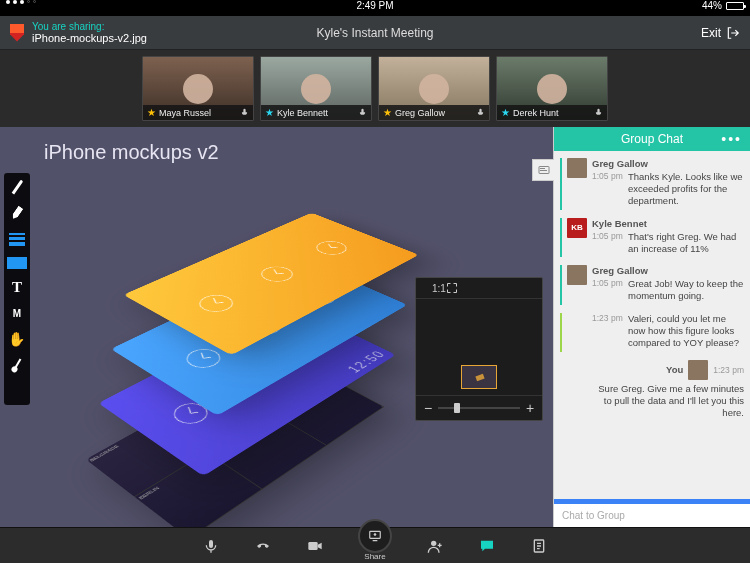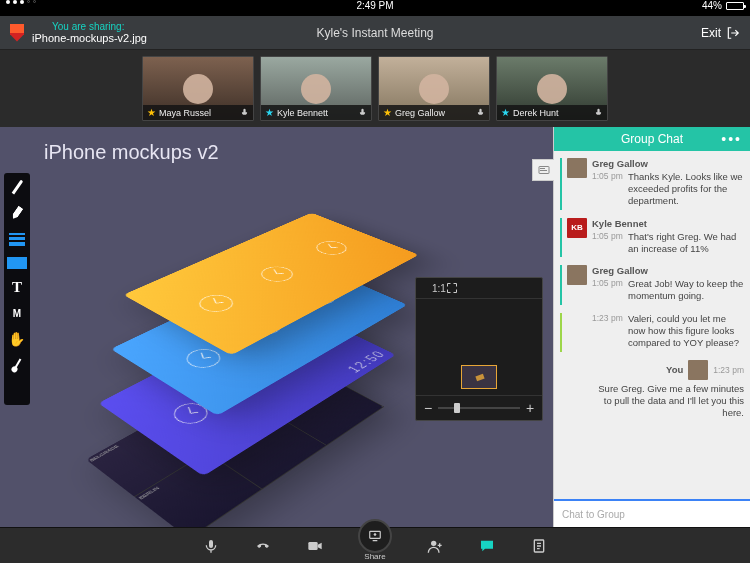--- a/index.html
+++ b/index.html
@@ -12,21 +12,21 @@
   .status-bar .dot { width: 4px; height: 4px; border-radius: 50%; background: #fff; }
   .status-bar .dot.off { background: none; border: 1px solid #555; width: 3px; height: 3px; }
   .status-bar .bat { width: 18px; height: 8px; border: 1px solid #fff; border-radius: 1px; position: relative; }
   .status-bar .bat::after { content:''; position: absolute; right:-3px; top:2px; width:2px; height:3px; background:#fff; border-radius:0 1px 1px 0;}
   .status-bar .bat .fill { background: #fff; height: 100%; width: 44%; }
 
   
   .top-bar { height: 34px; background: #393c3f; display: flex; align-items: center; padding: 0 10px; position: relative; border-bottom: 1px solid #222;}
   .logo { width: 14px; height: 18px; background: linear-gradient(#ff5a2c 50%, #d32222 50%); clip-path: polygon(0 0,100% 0,100% 60%,50% 100%,0 60%); margin-right: 8px;}
   .share-info { line-height: 1.1; }
-  .share-line1 { color: #17d3c2; font-size: 10px; margin-left: 20px; }
+  .share-line1 { color: #17d3c2; font-size: 10px; }
   .share-line2 { color: #fff; font-size: 11px; }
   .meeting-center { position: absolute; left: 50%; transform: translateX(-50%); display: flex; align-items: center; gap: 8px; }
   .meeting-title { color: #ddd; font-size: 12px; }
   .meeting-id { border: 1px solid #888; padding: 3px 10px; border-radius: 2px; color: #fff; font-size: 12px; }
   .exit { position: absolute; right: 10px; color: #fff; display: flex; align-items: center; gap: 5px; font-size: 12px; }
   .exit svg { width: 14px; height: 14px; }
 
   
   .participants { height: 77px; display: flex; gap: 6px; justify-content: center; padding: 6px 0; background: #2b2b2b; }
   .p-tile { width: 112px; height: 65px; background: #555; border: 1px solid #444; position: relative; border-radius: 1px; overflow: hidden;}
@@ -98,21 +98,21 @@
   .msg .name { font-weight: bold; color: #555; font-size: 9.5px; margin-bottom: 2px;}
   .msg .row { display: flex; gap: 4px; margin-bottom: 3px; align-items:flex-start;}
   .msg .time { color: #999; font-size: 8.5px; flex-shrink: 0; width: 32px;}
   .msg .text { color: #444; font-size: 9.5px; line-height: 1.25; word-wrap: break-word;}
   .msg.you { justify-content: flex-end; }
   .msg.you .content { text-align: right; max-width: 150px;}
   .msg.you .name { text-align: right;}
   .msg.you .row { justify-content: flex-end;}
   .msg.you .av { order: 2;}
   .msg.you .time { order: 3; width:auto;}
-  .chat-input { height: 28px; border-top: 2px solid #3b82f6; background:#fff;}
+  .chat-input { height: 28px; border-top: 5px solid #3b82f6; background:#fff;}
   .chat-input input { width: 100%; height: 100%; border: none; padding: 0 8px; font-size: 10px; outline: none; background: transparent; color: #333;}
   .chat-input input::placeholder { color: #aaa; }
 
   
   .bottom-tb { position: absolute; bottom: 0; left: 0; right: 0; height: 36px; background: #2c2c2c; display: flex; align-items: center; justify-content: center; gap: 34px; border-top: 1px solid #111;}
   .bbtn { color: #ccc; display: flex; flex-direction: column; align-items: center; gap: 1px; cursor: pointer; font-size: 8px;}
   .bbtn svg { width: 18px; height: 16px; }
   .bbtn.active svg { color: #17d3c2; }
   .bbtn.share { position: relative; top: -6px;}
   .bbtn.share .circ { width: 34px; height: 34px; border-radius: 50%; background: #1e1e1e; border: 2px solid #444; display: flex; align-items: center; justify-content: center; margin-bottom: -2px;}

